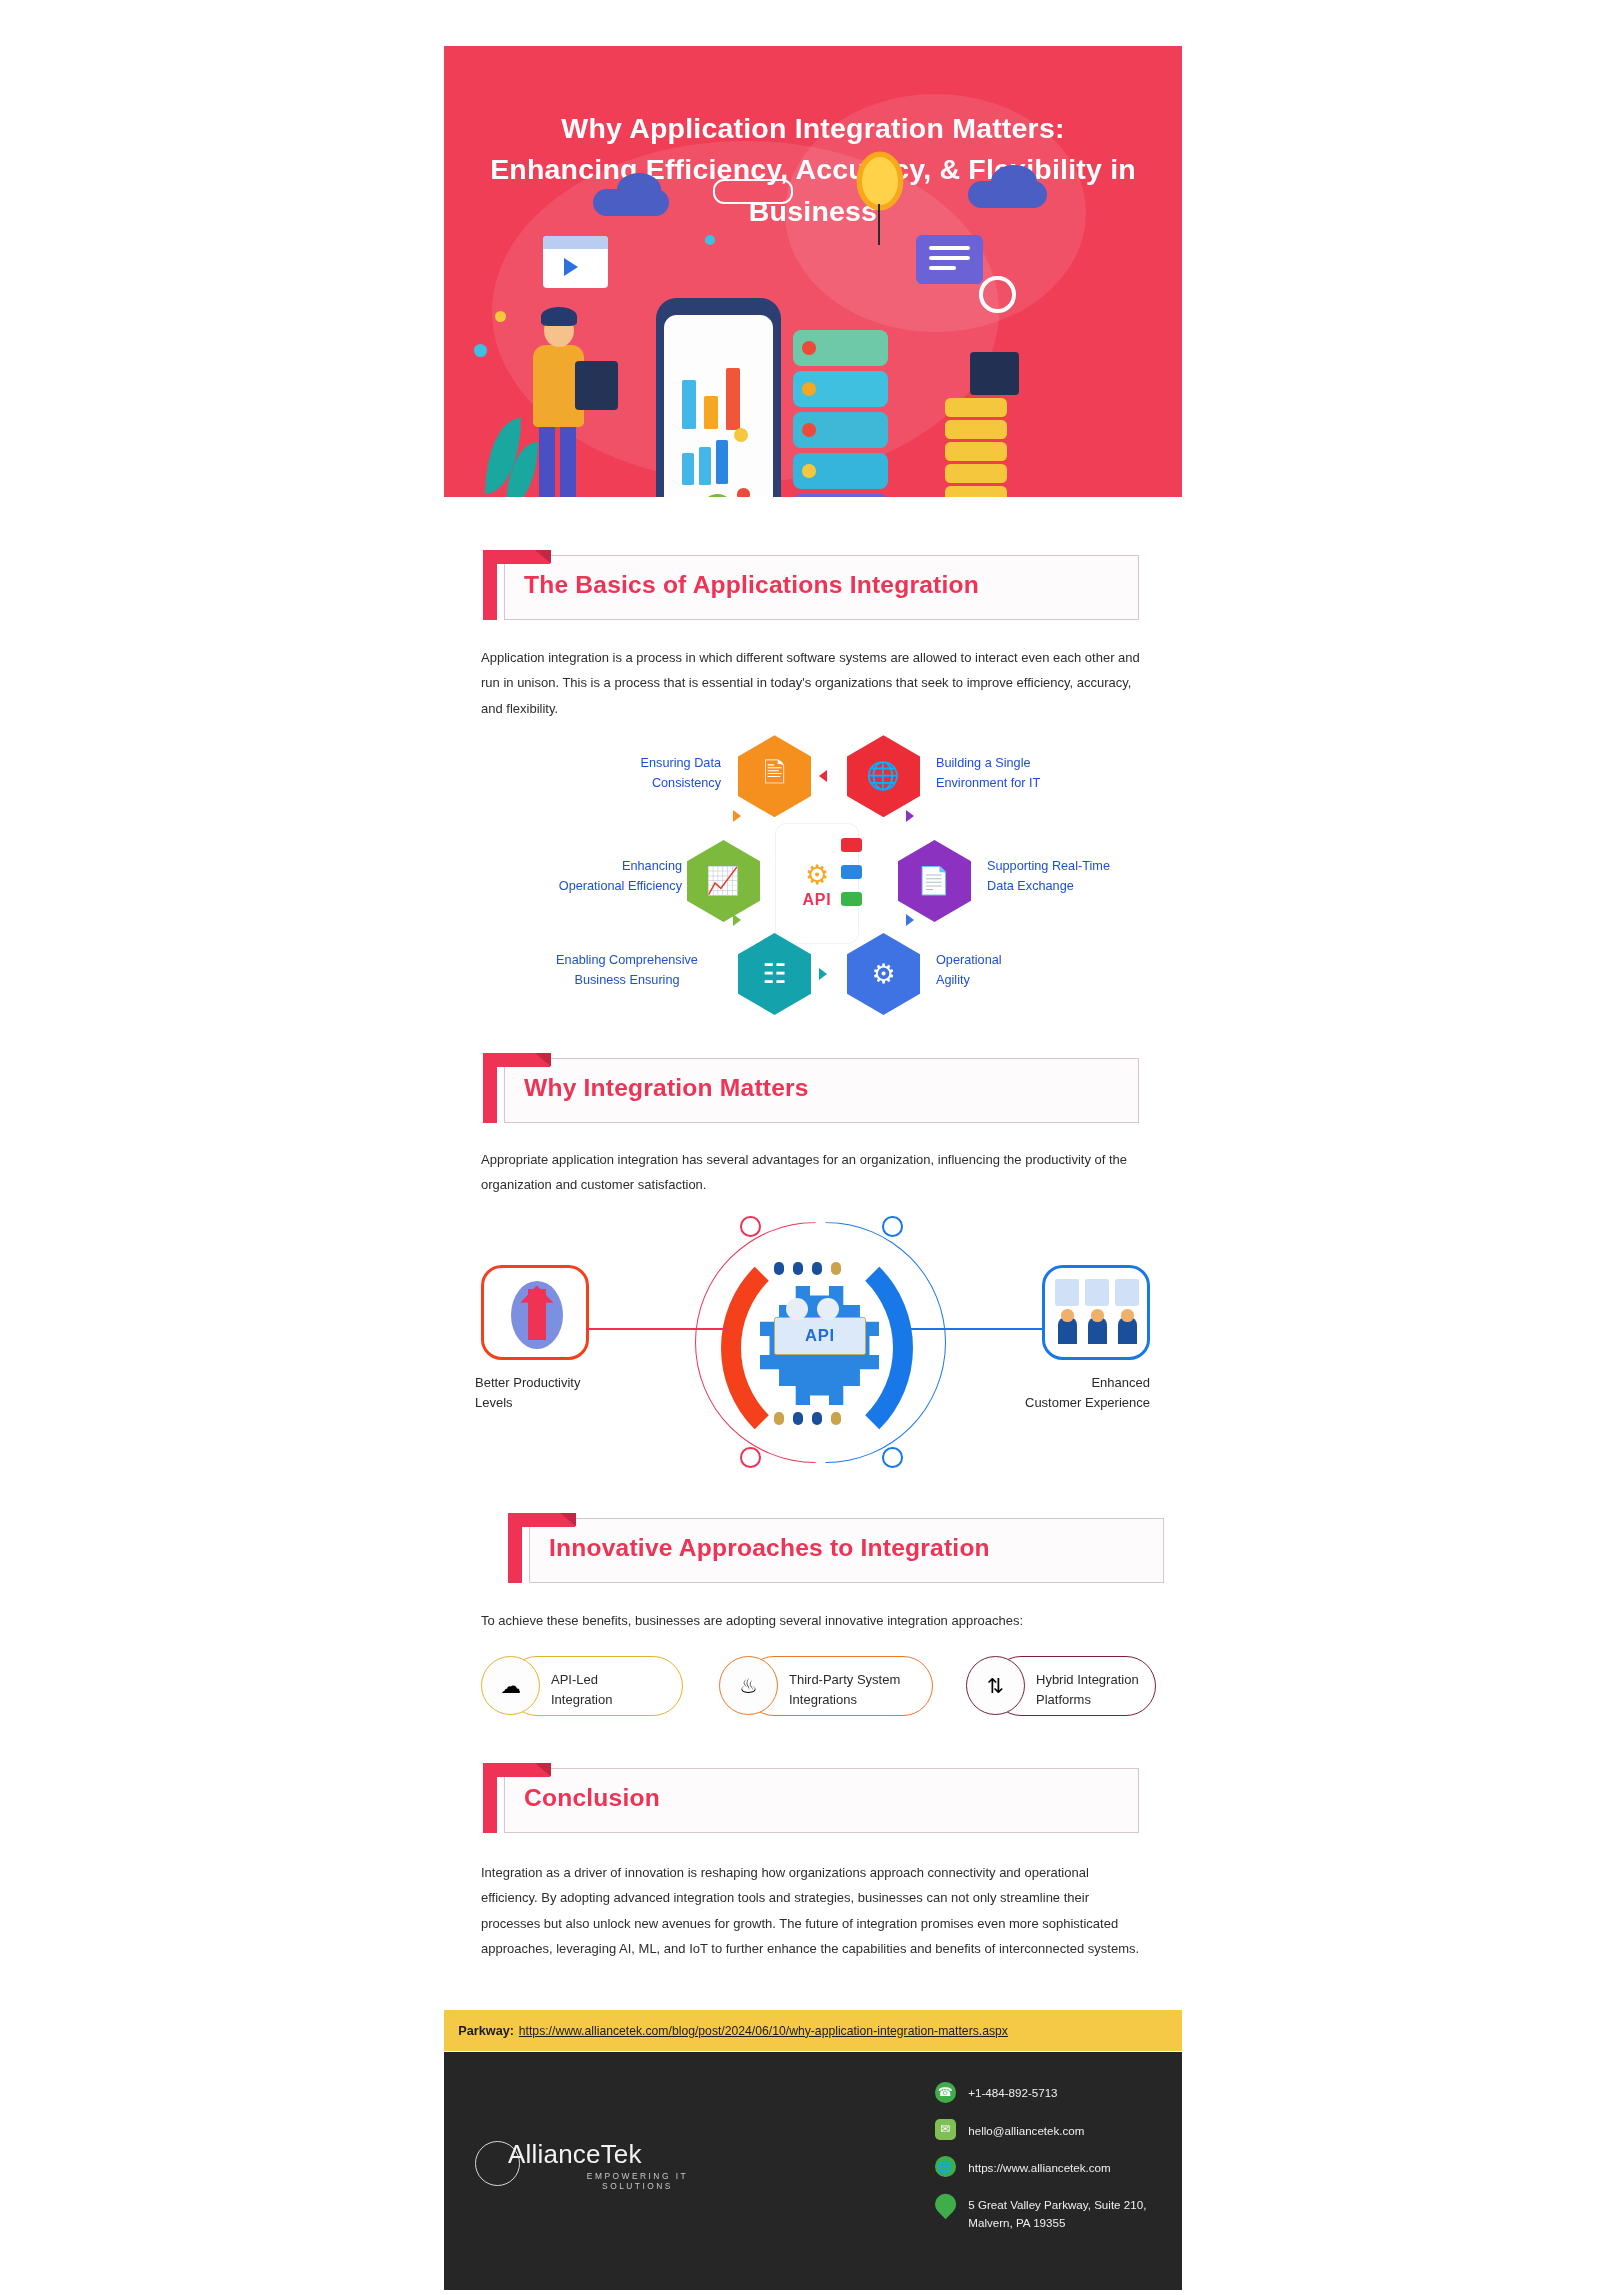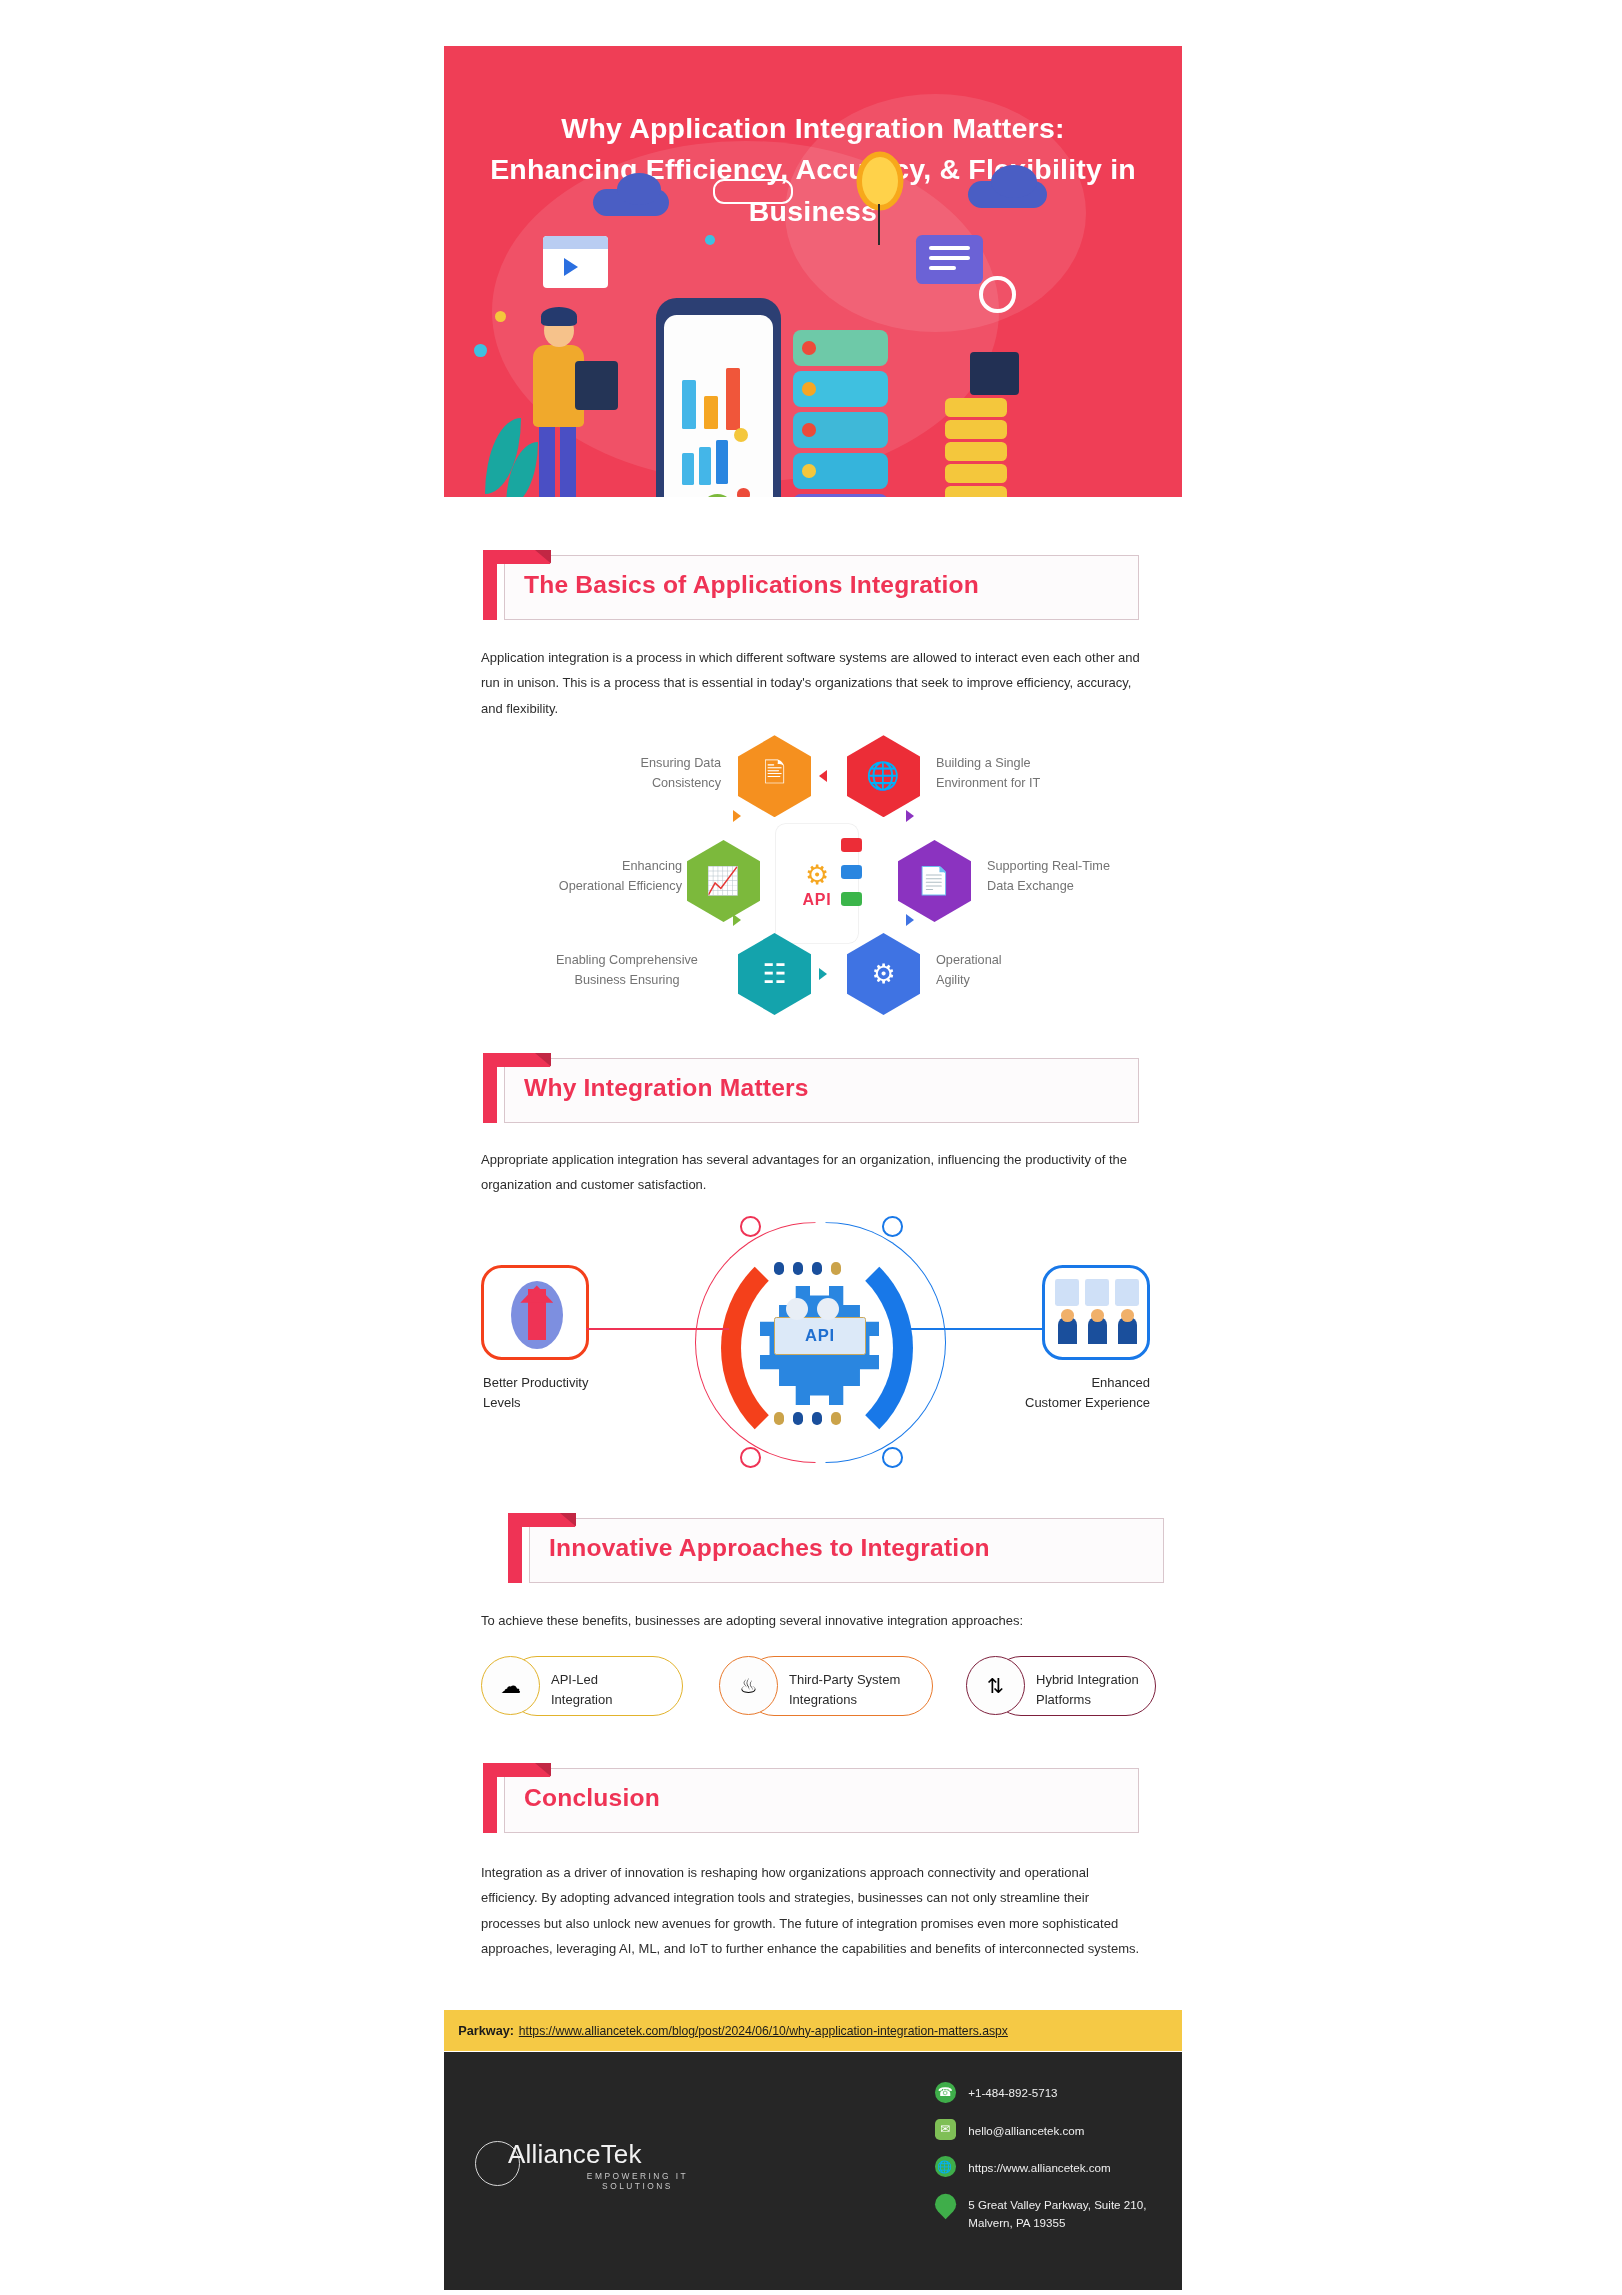--- a/index.html
+++ b/index.html
@@ -45,21 +45,21 @@
              font-size:24.6px;font-weight:bold;color:#ef3355;letter-spacing:0.2px;}
 
   
   .para{position:absolute;left:481px;width:664px;font-size:13px;line-height:1.95;color:#2d2d2d;}
 
   
   .hexwrap{position:absolute;left:483px;width:656px;}
   .hex{position:absolute;width:73px;height:82px;
        clip-path:polygon(50% 0,100% 26%,100% 74%,50% 100%,0 74%,0 26%);
        display:flex;align-items:center;justify-content:center;color:#fff;font-size:27px;}
-  .hexlbl{position:absolute;font-size:12.7px;line-height:1.55;color:#737373;}
+  .hexlbl{position:absolute;font-size:12.7px;line-height:1.55;color:#1d4ed8;}
   .hexarrow{position:absolute;width:0;height:0;}
   .apicard{position:absolute;width:82px;height:119px;background:#fff;border-radius:9.5px;
            box-shadow:0 0 0 0.8px #eee;display:flex;flex-direction:column;align-items:center;justify-content:center;}
   .apicard .gear{font-size:27px;color:#f6a721;}
   .apicard .apitxt{font-size:16px;font-weight:bold;color:#ef3355;letter-spacing:0.8px;}
   .apichip{position:absolute;width:20.6px;height:13.5px;border-radius:3.2px;}
 
   
   .circdiag{position:absolute;left:475px;width:681px;height:253px;}
   .arcL,.arcR{position:absolute;width:135px;height:230px;box-sizing:border-box;border-style:solid;}
@@ -286,21 +286,21 @@
     <div class="dot" style="left:337px;top:196px;width:9.5px;height:12.7px;background:#1a4f9c;border-radius:4.8px;"></div>
     <div class="dot" style="left:356px;top:196px;width:9.5px;height:12.7px;background:#cba34a;border-radius:4.8px;"></div>
 
     <div class="sidebox" style="left:6.3px;top:49px;border:3.2px solid #f4401b;">
       <div class="ill" style="left:27px;top:12.7px;width:52px;height:68px;background:#7d8fe0;border-radius:50%;"></div>
       <div class="ill" style="left:44px;top:20.6px;width:17.4px;height:51px;background:#ef3355;"></div>
       <div class="ill" style="left:36px;top:17.4px;width:33px;height:17.4px;
            clip-path:polygon(50% 0,100% 100%,0 100%);background:#ef3355;"></div>
     </div>
     <div class="connector" style="left:111px;top:112px;width:143px;background:#ef3355;"></div>
-    <div class="sidelbl" style="left:8px;top:157px;width:166px;">
+    <div class="sidelbl" style="left:0;top:157px;width:166px;">
       <div>Better Productivity</div>
       <div>Levels</div>
     </div>
 
     <div class="sidebox" style="left:567px;top:49px;border:3.2px solid #1878e8;">
       <div class="ill" style="left:9.5px;top:11px;width:24px;height:27px;background:#cfe0f7;border-radius:2.4px;"></div>
       <div class="ill" style="left:40px;top:11px;width:24px;height:27px;background:#cfe0f7;border-radius:2.4px;"></div>
       <div class="ill" style="left:70px;top:11px;width:24px;height:27px;background:#cfe0f7;border-radius:2.4px;"></div>
       <div class="ill" style="left:12.7px;top:49px;width:19px;height:27px;background:#1a4f9c;border-radius:8px 8px 0 0;"></div>
       <div class="ill" style="left:43px;top:49px;width:19px;height:27px;background:#1a4f9c;border-radius:8px 8px 0 0;"></div>

